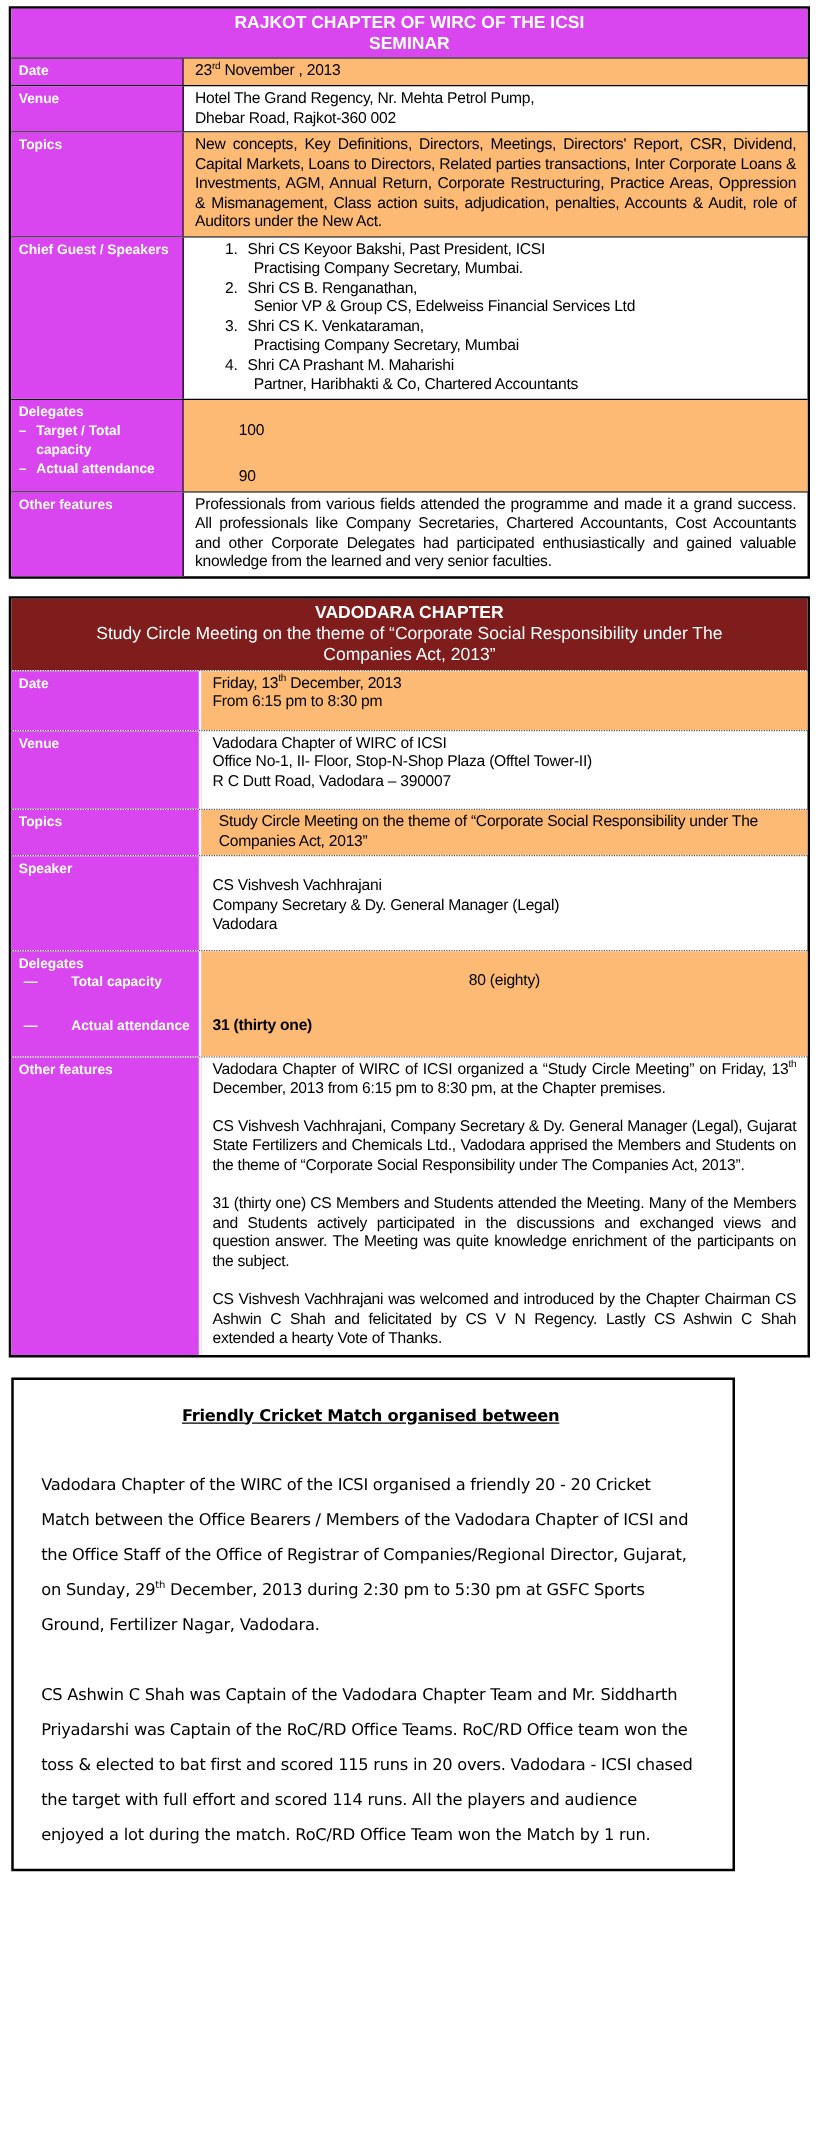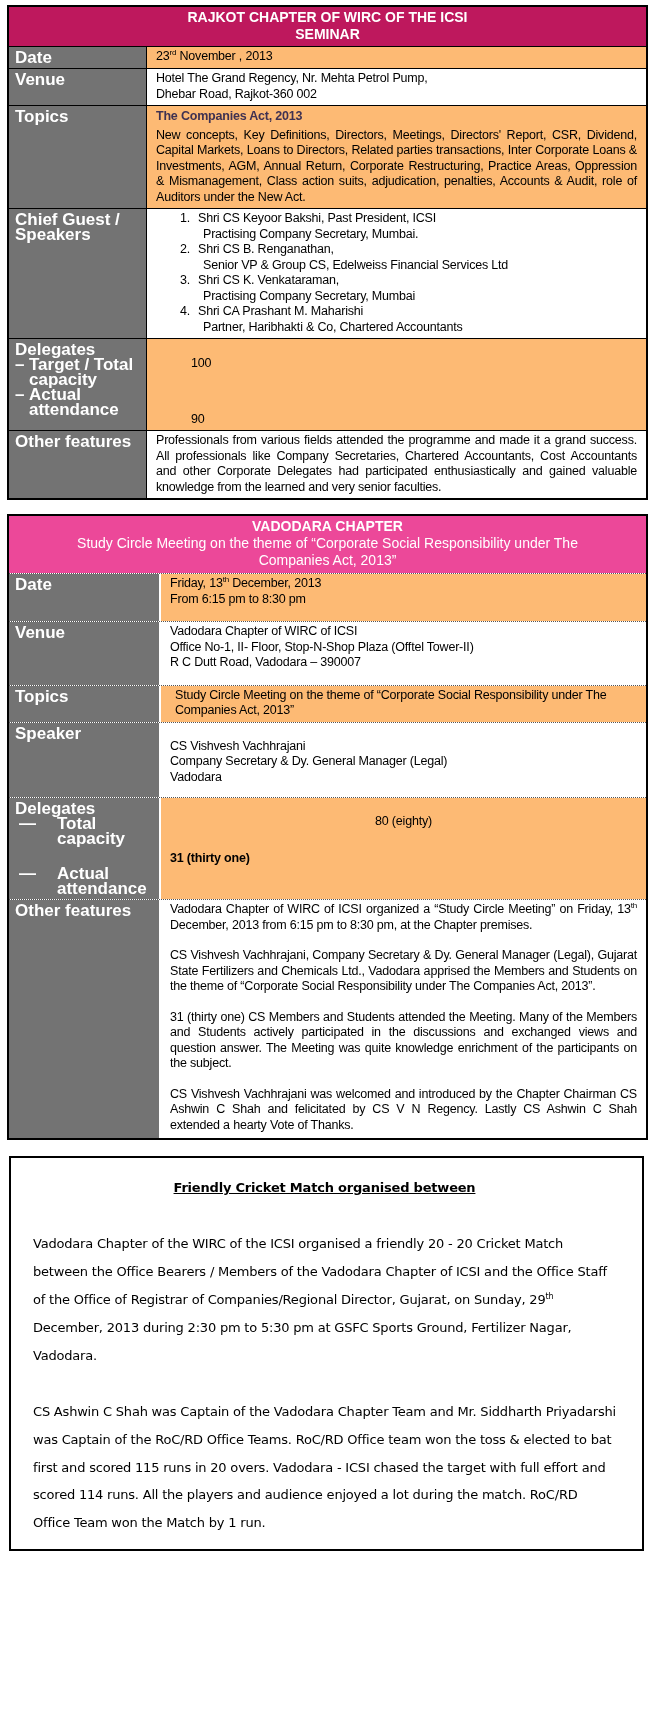--- a/index.html
+++ b/index.html
@@ -6,61 +6,61 @@
   body{
     width:655px;height:1722px;background:#ffffff;
     font-family:"Liberation Sans", sans-serif;color:#000;
     -webkit-font-smoothing:antialiased;
   }
   .page{padding:5px 7px 0 7px;}
 
   
   .tbl{width:641px;box-sizing:border-box;border:2px solid #000;}
   .trow{display:flex;align-items:stretch;}
-  .lab{flex:0 0 138px;box-sizing:border-box;background:#737373;color:#fff;
-       font-weight:bold;font-size:17px;line-height:15px;padding:3px 4px 3px 6px;}
+  .lab{flex:0 0 138px;box-sizing:border-box;background:#d946ef;color:#fff;
+       font-weight:bold;font-size:11px;line-height:15px;padding:3px 4px 3px 6px;}
   .val{flex:1;box-sizing:border-box;font-size:12.5px;line-height:15.5px;
        padding:2px 9px 3px 9px;letter-spacing:-0.2px;}
   .gray{background:#fdba74;}
   .just{text-align:justify;}
   sup{font-size:8px;line-height:0;}
 
   
   .t1 .trow{border-top:1.5px solid #000;}
   .t1 .lab{border-right:1.5px solid #000;}
-  .t1-head{background:#be185d;color:#fff;text-align:center;font-weight:bold;
+  .t1-head{background:#d946ef;color:#fff;text-align:center;font-weight:bold;
            font-size:14px;line-height:17px;padding:2px 0 3px 0;}
   .companies{color:#3F3151;font-weight:bold;margin:1px 0 3px 0;}
   .sp-item{display:flex;margin-left:24px;}
   .sp-num{flex:0 0 18px;}
   .sp-sub{padding-left:5px;}
   .d-item{display:flex;}
   .d-dash1{flex:0 0 14px;}
   .d-dash2{flex:0 0 38px;padding-left:4px;}
   .v100{margin-top:15px;}
-  .v90{margin-top:40px;}
+  .v90{margin-top:22px;}
   .del-row-val{padding-top:2px;padding-left:44px;}
 
   
   .t2{margin-top:14px;}
   .t2 .trow{border-top:1.2px dotted #555;}
   .t2 .lab{flex:0 0 152px;border-right:2px solid #fff;}
-  .t2-head{background:#ec4899;color:#fff;text-align:center;font-size:14px;
+  .t2-head{background:#7f1d1d;color:#fff;text-align:center;font-size:14px;
            line-height:17px;padding:2px 34px 4px 34px;}
   .t2-head .b{font-weight:bold;}
   .pad-b{padding-bottom:14px;}
   .v80{margin-top:14px;text-align:center;}
   .v31{margin-top:21px;font-weight:bold;}
   .of2 p{margin:0 0 15px 0;}
   .of2 p:last-child{margin-bottom:2px;}
   .speaker-val{padding-top:16px;padding-bottom:12px;}
   .topics2{padding-left:14px;}
 
   
-  .cricket{margin-top:16px;width:635px;margin-left:2px;box-sizing:border-box;
+  .cricket{margin-top:16px;width:579px;margin-left:2px;box-sizing:border-box;
            border:2px solid #000;padding:16px 26px 12px 22px;
            font-family:"DejaVu Sans", sans-serif;font-size:13px;line-height:2.15;
            letter-spacing:-0.2px;}
   .ck-title{text-align:center;font-weight:bold;}
   .ck-title .u{text-decoration:underline;}
   .ck-gap{height:28px;}
   .cricket p{margin:0;}
 </style>
 </head>
 <body>
@@ -82,21 +82,20 @@
       <div class="lab">Venue</div>
       <div class="val">
         <div>Hotel The Grand Regency, Nr. Mehta Petrol Pump,</div>
         <div>Dhebar Road, Rajkot-360 002</div>
       </div>
     </div>
 
     <div class="trow">
       <div class="lab">Topics</div>
       <div class="val gray">
-        <div class="companies">The Companies  Act, 2013</div>
         <div class="just">New concepts, Key Definitions, Directors, Meetings, Directors' Report, CSR, Dividend, Capital Markets, Loans to Directors, Related parties transactions, Inter Corporate Loans &amp; Investments, AGM, Annual Return, Corporate Restructuring, Practice Areas, Oppression &amp; Mismanagement, Class action suits, adjudication, penalties, Accounts &amp; Audit, role of Auditors under the New Act.</div>
       </div>
     </div>
 
     <div class="trow">
       <div class="lab">Chief Guest / Speakers</div>
       <div class="val">
         <div class="sp-item">
           <span class="sp-num">1.</span>
           <span><span>Shri CS Keyoor Bakshi,  Past President, ICSI</span><br><span class="sp-sub">Practising Company Secretary, Mumbai.</span></span>

